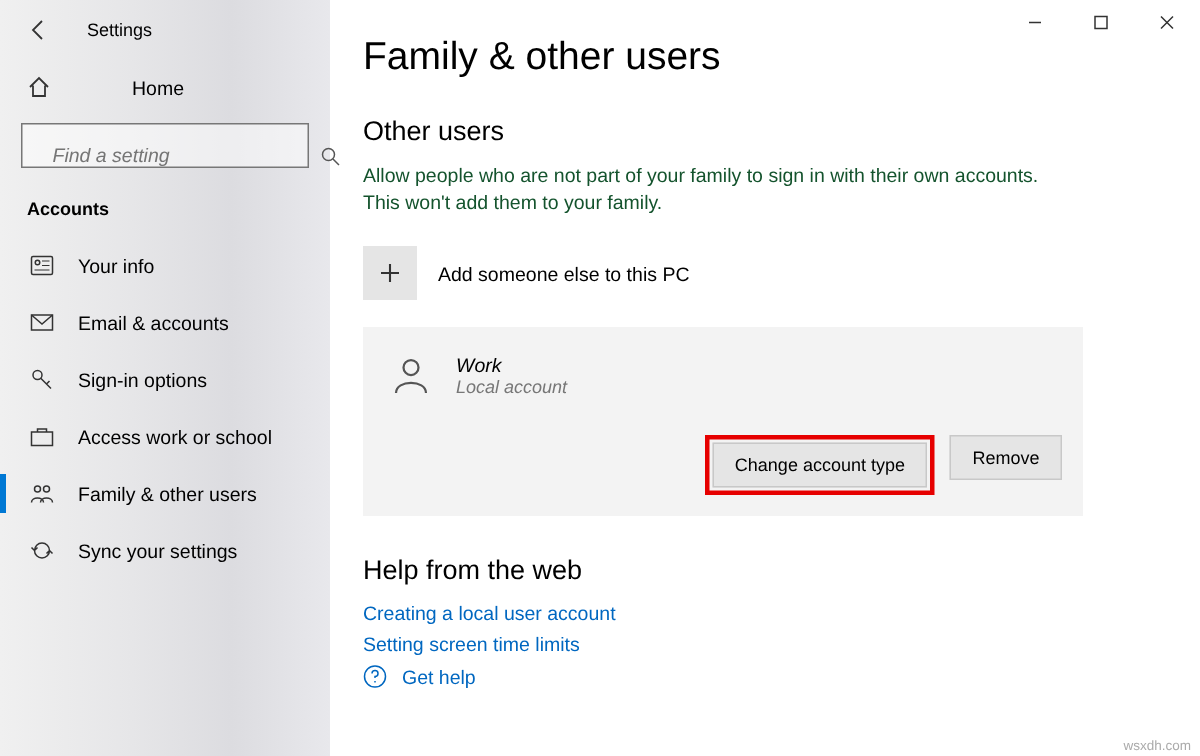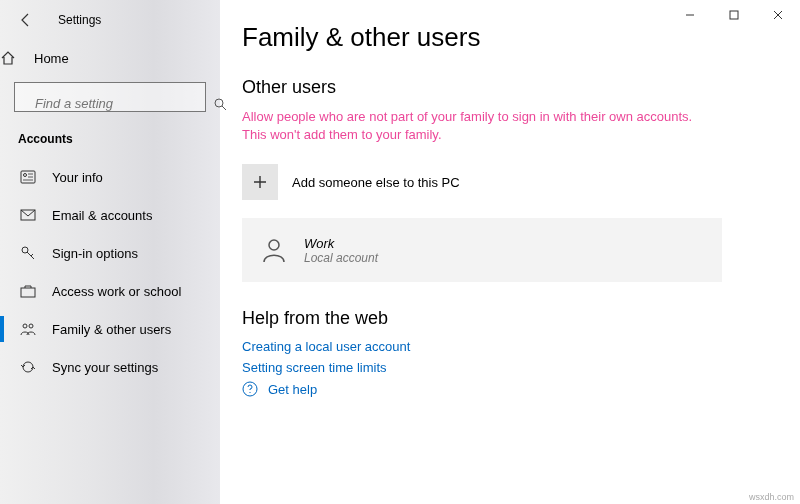--- a/index.html
+++ b/index.html
@@ -2,38 +2,38 @@
 <html><head>
 <meta charset="utf-8">
 <style>
 * { box-sizing: border-box; margin: 0; padding: 0; font-family: "Segoe UI", Arial, sans-serif; }
 body { width: 800px; height: 504px; overflow: hidden; background: #fff; position: relative; }
 .window { display: flex; width: 100%; height: 100%; }
 .sidebar { width: 220px; height: 100%; background: linear-gradient(90deg, #f0f0f0 0%, #e6e6e8 40%, #dcdce0 70%, #e8e8ec 100%); position: relative; }
 .titlebar { display: flex; align-items: center; height: 40px; padding-left: 14px; }
 .back-btn { width: 24px; height: 24px; display: flex; align-items: center; justify-content: center; cursor: pointer; }
 .title { font-size: 12px; margin-left: 20px; color: #000; }
-.home-row { display: flex; align-items: center; height: 36px; cursor: pointer; }
+.home-row { display: flex; align-items: center; height: 36px; padding-left: 18px; cursor: pointer; gap: 36px; }
 .home-row .icon { width: 20px; display: flex; align-items: center; }
 .home-row .label { font-size: 13px; margin-left: 14px; color: #000; }
 .search { margin: 6px 14px 10px 14px; height: 30px; border: 1px solid #777; background: rgba(255,255,255,0.5); display: flex; align-items: flex-end; padding: 0 20px; }
 .search input { flex: 1; border: none; background: transparent; outline: none; font-size: 13px; color: #555; font-style: italic; }
 .search .icon { width: 16px; display: flex; justify-content: center; }
 .section-title { font-size: 12px; font-weight: 700; padding: 10px 18px 8px 18px; color: #000; }
 .nav { margin-top: 4px; }
 .nav-item { display: flex; align-items: center; height: 38px; padding-left: 18px; cursor: pointer; position: relative; }
 .nav-item .icon { width: 20px; display: flex; align-items: center; justify-content: center; }
 .nav-item .label { font-size: 13px; margin-left: 14px; color: #000; }
 .nav-item.active::before { content: ""; position: absolute; left: 0; top: 6px; bottom: 6px; width: 4px; background: #0078d4; }
 .main { flex: 1; padding: 22px 0 0 22px; overflow: hidden; position: relative; }
 .window-controls { position: absolute; top: 0; right: 0; display: flex; }
 .wc { width: 44px; height: 30px; display: flex; align-items: center; justify-content: center; cursor: pointer; font-size: 11px; color: #333; }
 h1 { font-size: 26px; font-weight: 400; color: #000; margin-bottom: 24px; }
 h2 { font-size: 18px; font-weight: 400; color: #000; margin-bottom: 10px; }
-.desc { font-size: 13px; color: #ec4899; line-height: 1.4; margin-bottom: 16px; max-width: 460px; }
+.desc { font-size: 13px; color: #14532d; line-height: 1.4; margin-bottom: 16px; max-width: 460px; }
 .add-row { display: flex; align-items: center; height: 44px; margin-bottom: 14px; cursor: pointer; }
 .plus-box { width: 36px; height: 36px; background: #e5e5e5; display: flex; align-items: center; justify-content: center; }
 .add-label { font-size: 13px; margin-left: 14px; color: #000; }
 .user-card { background: #f3f3f3; width: 480px; padding: 14px 14px 14px 14px; }
 .user-head { display: flex; align-items: center; }
 .avatar { width: 36px; height: 36px; display: flex; align-items: center; justify-content: center; }
 .user-meta { margin-left: 12px; font-style: italic; }
 .user-name { font-size: 13px; color: #000; }
 .user-sub { font-size: 12px; color: #777; }
 .user-actions { display: flex; justify-content: flex-end; gap: 10px; margin-top: 22px; }
@@ -179,20 +179,26 @@
           <svg width="26" height="26" viewBox="0 0 26 26">
               <circle cx="13" cy="8" r="5" stroke="#555" stroke-width="1.5" fill="none"></circle>
               <path d="M3 25 C3 16 23 16 23 25" stroke="#555" stroke-width="1.5" fill="none"></path>
             </svg>
         </div>
         <div class="user-meta">
           <div class="user-name">Work</div>
           <div class="user-sub">Local account</div>
         </div>
       </div>
+      <div class="user-actions">
+        <div class="highlight">
+          <button class="btn">Change account type</button>
+        </div>
+        <button class="btn">Remove</button>
+      </div>
     </div>
 
     <div class="help-section">
       <h2>Help from the web</h2>
       <a class="link">Creating a local user account</a>
       <a class="link">Setting screen time limits</a>
       <div class="get-help">
         <span class="icon">
           <svg width="16" height="16" viewBox="0 0 16 16">
               <circle cx="8" cy="8" r="7" stroke="#0067c0" fill="none"></circle>

